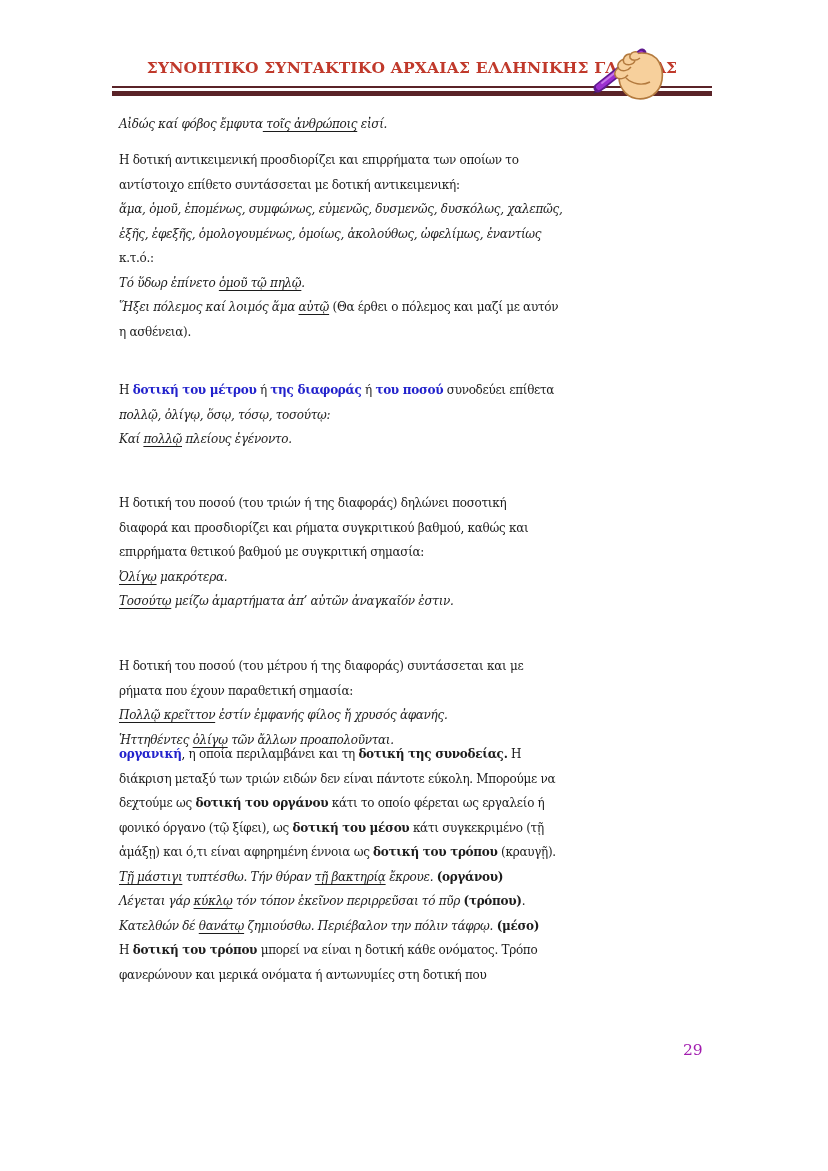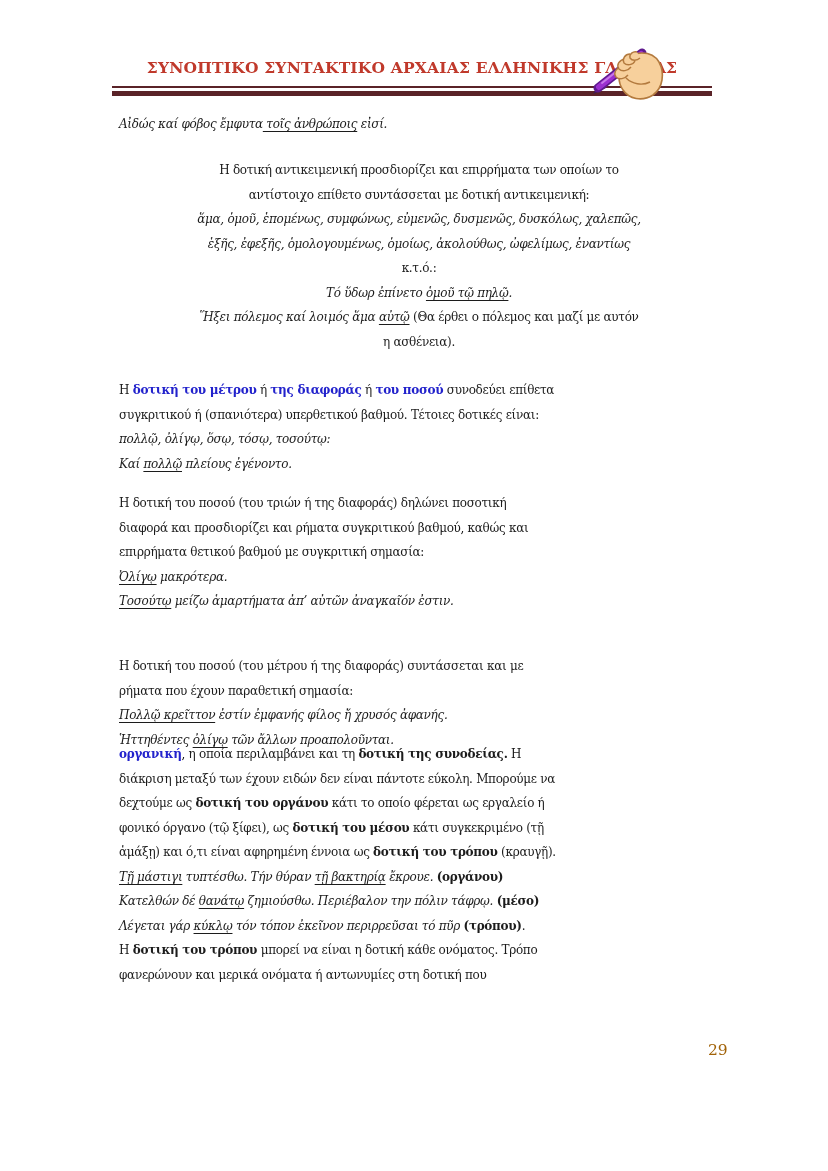--- a/index.html
+++ b/index.html
@@ -21,21 +21,21 @@
   
   .para{
     position:absolute;left:119px;width:600px;
     font-size:12px;line-height:24.5px;letter-spacing:-0.3px;
   }
   .line{white-space:pre;height:24.5px;}
   .it{font-style:italic;}
   .ul{text-decoration:underline;text-underline-offset:3px;}
   .bd{font-weight:bold;margin-top:31px;}
   .blue{color:#2222cc;}
-  .page-number{position:absolute;top:1041px;left:708px;font-size:15.5px;color:#a16207;}
+  .page-number{position:absolute;top:1041px;left:683px;font-size:15.5px;color:#a21caf;}
 </style>
 </head>
 <body>
 
 <div class="page">
 
   <div class="header-title">ΣΥΝΟΠΤΙΚΟ ΣΥΝΤΑΚΤΙΚΟ ΑΡΧΑΙΑΣ ΕΛΛΗΝΙΚΗΣ ΓΛΩΣΣΑΣ</div>
   <div class="rule-thin"></div>
   <div class="rule-thick"></div>
 
@@ -54,57 +54,56 @@
     <path d="M38 12 C 33 12, 30 17, 32 21 C 35 24, 41 23, 43 19" fill="#f7d09c" stroke="#b37a3e" stroke-width="1.4"></path>
     <path d="M45 10 C 41 9, 37 12, 38 16 C 40 19, 45 19, 48 16" fill="#f7d09c" stroke="#b37a3e" stroke-width="1.4"></path>
 
     <path d="M34 36 C 40 42, 50 44, 58 40" fill="none" stroke="#b37a3e" stroke-width="1.4"></path>
   </svg>
 
   <div>
       <div class="para" style="top: 112px;">
         <div class="line"><span class="it">Αἰδώς καί φόβος ἔμφυτα</span><span class="it ul"> τοῖς ἀνθρώποις</span><span class="it"> εἰσί.</span></div>
       </div>
-      <div class="para" style="top: 158px; text-align: center;">
+      <div class="para" style="top: 148px;">
         <div class="line"><span>Η δοτική αντικειμενική προσδιορίζει και επιρρήματα των οποίων το</span></div>
         <div class="line"><span>αντίστοιχο επίθετο συντάσσεται με δοτική αντικειμενική:</span></div>
         <div class="line"><span class="it">ἅμα, ὁμοῦ, ἑπομένως, συμφώνως, εὐμενῶς, δυσμενῶς, δυσκόλως, χαλεπῶς,</span></div>
         <div class="line"><span class="it">ἑξῆς, ἐφεξῆς, ὁμολογουμένως, ὁμοίως, ἀκολούθως, ὠφελίμως, ἐναντίως</span></div>
         <div class="line"><span>κ.τ.ό.:</span></div>
         <div class="line"><span class="it">Τό ὕδωρ ἐπίνετο </span><span class="it ul">ὁμοῦ τῷ πηλῷ</span><span class="it">.</span></div>
         <div class="line"><span class="it">Ἥξει πόλεμος καί λοιμός ἅμα </span><span class="it ul">αὐτῷ</span><span> (Θα έρθει ο πόλεμος και μαζί με αυτόν</span></div>
         <div class="line"><span>η ασθένεια).</span></div>
       </div>
       <div class="para" style="top: 378px;">
         <div class="line"><span>Η </span><span class="bd blue">δοτική του μέτρου</span><span> ή </span><span class="bd blue">της διαφοράς</span><span> ή </span><span class="bd blue">του ποσού</span><span> συνοδεύει επίθετα</span></div>
-        <div class="line"><span>συγκριτικού ή (σπανιότερα) υπερθετικού βαθμού. Τέτοιες δοτικές είναι:</span></div>
         <div class="line"><span class="it">πολλῷ, ὀλίγῳ, ὅσῳ, τόσῳ, τοσούτῳ:</span></div>
         <div class="line"><span class="it">Καί </span><span class="it ul">πολλῷ</span><span class="it"> πλείους ἐγένοντο.</span></div>
       </div>
       <div class="para" style="top: 491px;">
         <div class="line"><span>Η δοτική του ποσού (του τριών ή της διαφοράς) δηλώνει ποσοτική</span></div>
         <div class="line"><span>διαφορά και προσδιορίζει και ρήματα συγκριτικού βαθμού, καθώς και</span></div>
         <div class="line"><span>επιρρήματα θετικού βαθμού με συγκριτική σημασία:</span></div>
         <div class="line"><span class="it ul">Ὀλίγῳ</span><span class="it"> μακρότερα.</span></div>
         <div class="line"><span class="it ul">Τοσούτῳ</span><span class="it"> μείζω ἁμαρτήματα ἀπ’ αὐτῶν ἀναγκαῖόν ἐστιν.</span></div>
       </div>
       <div class="para" style="top: 622px; margin-top: 32px;">
         <div class="line"><span>Η δοτική του ποσού (του μέτρου ή της διαφοράς) συντάσσεται και με</span></div>
         <div class="line"><span>ρήματα που έχουν παραθετική σημασία:</span></div>
         <div class="line"><span class="it ul">Πολλῷ κρεῖττον</span><span class="it"> ἐστίν ἐμφανής φίλος ἤ χρυσός ἀφανής.</span></div>
         <div class="line"><span class="it">Ἡττηθέντες </span><span class="it ul">ὀλίγῳ</span><span class="it"> τῶν ἄλλων προαπολοῦνται.</span></div>
       </div>
       <div class="para" style="top: 742px;">
         <div class="line"><span class="bd blue">οργανική</span><span>, η οποία περιλαμβάνει και τη </span><span class="bd">δοτική της συνοδείας.</span><span> Η</span></div>
-        <div class="line"><span>διάκριση μεταξύ των έχουν ειδών δεν είναι πάντοτε εύκολη. Μπορούμε να</span></div>
+        <div class="line"><span>διάκριση μεταξύ των τριών ειδών δεν είναι πάντοτε εύκολη. Μπορούμε να</span></div>
         <div class="line"><span>δεχτούμε ως </span><span class="bd">δοτική του οργάνου</span><span> κάτι το οποίο φέρεται ως εργαλείο ή</span></div>
         <div class="line"><span>φονικό όργανο (τῷ ξίφει), ως </span><span class="bd">δοτική του μέσου</span><span> κάτι συγκεκριμένο (τῇ</span></div>
         <div class="line"><span>ἁμάξῃ) και ό,τι είναι αφηρημένη έννοια ως </span><span class="bd">δοτική του τρόπου</span><span> (κραυγῇ).</span></div>
         <div class="line"><span class="it ul">Τῇ μάστιγι</span><span class="it"> τυπτέσθω. Τήν θύραν </span><span class="it ul">τῇ βακτηρίᾳ</span><span class="it"> ἔκρουε. </span><span class="bd">(οργάνου)</span></div>
+        <div class="line"><span class="it">Λέγεται γάρ </span><span class="it ul">κύκλῳ</span><span class="it"> τόν τόπον ἐκεῖνον περιρρεῦσαι τό πῦρ </span><span class="bd">(τρόπου)</span><span>.</span></div>
         <div class="line"><span class="it">Κατελθών δέ </span><span class="it ul">θανάτῳ</span><span class="it"> ζημιούσθω. Περιέβαλον την πόλιν τάφρῳ. </span><span class="bd">(μέσο)</span></div>
-        <div class="line"><span class="it">Λέγεται γάρ </span><span class="it ul">κύκλῳ</span><span class="it"> τόν τόπον ἐκεῖνον περιρρεῦσαι τό πῦρ </span><span class="bd">(τρόπου)</span><span>.</span></div>
         <div class="line"><span>Η </span><span class="bd">δοτική του τρόπου</span><span> μπορεί να είναι η δοτική κάθε ονόματος. Τρόπο</span></div>
         <div class="line"><span>φανερώνουν και μερικά ονόματα ή αντωνυμίες στη δοτική που</span></div>
       </div>
     </div>
 
   <div class="page-number">29</div>
 </div>
 
 </body></html>

